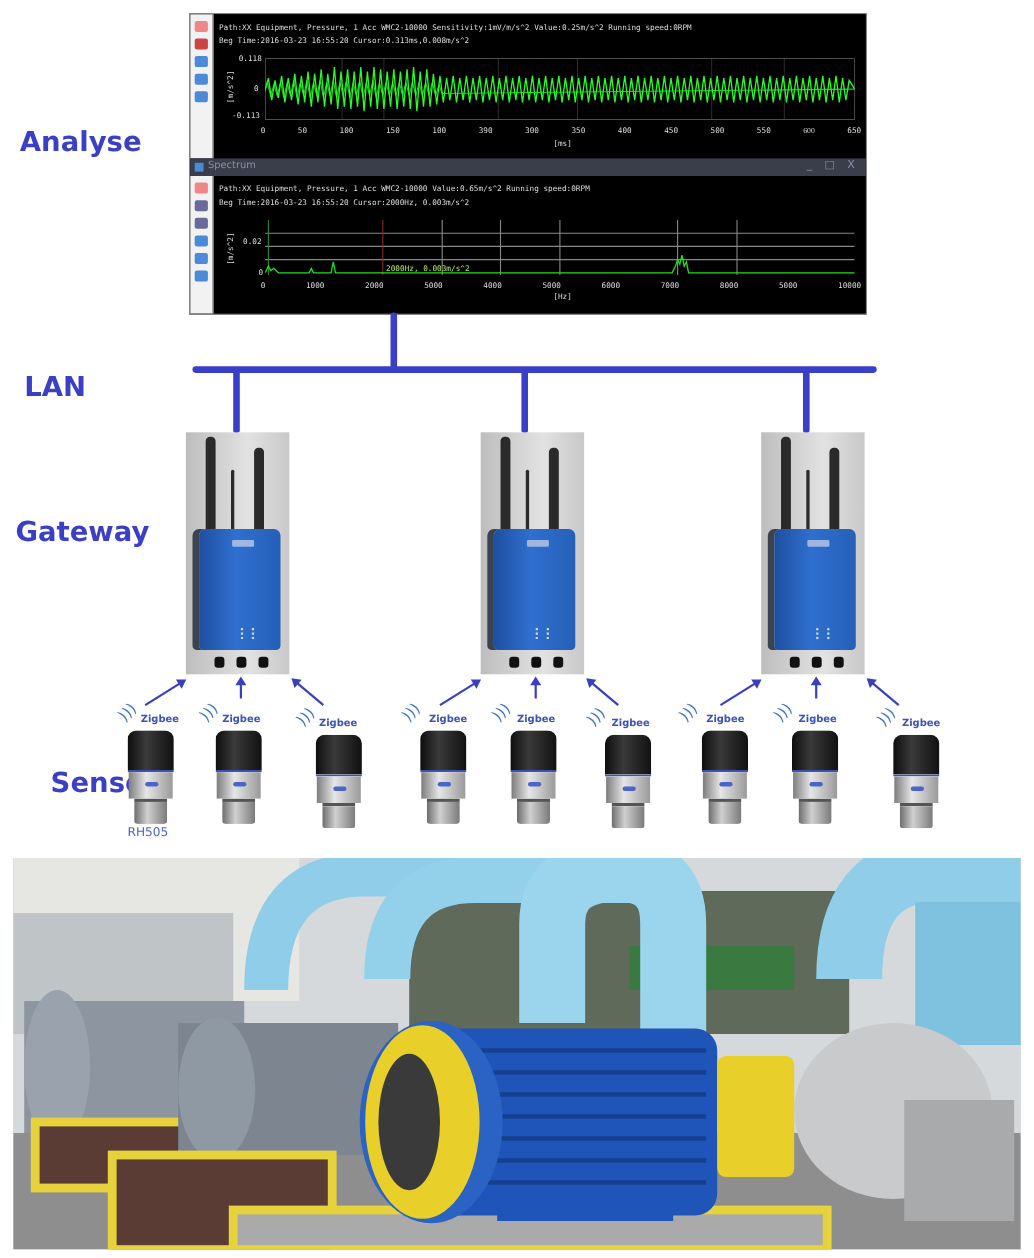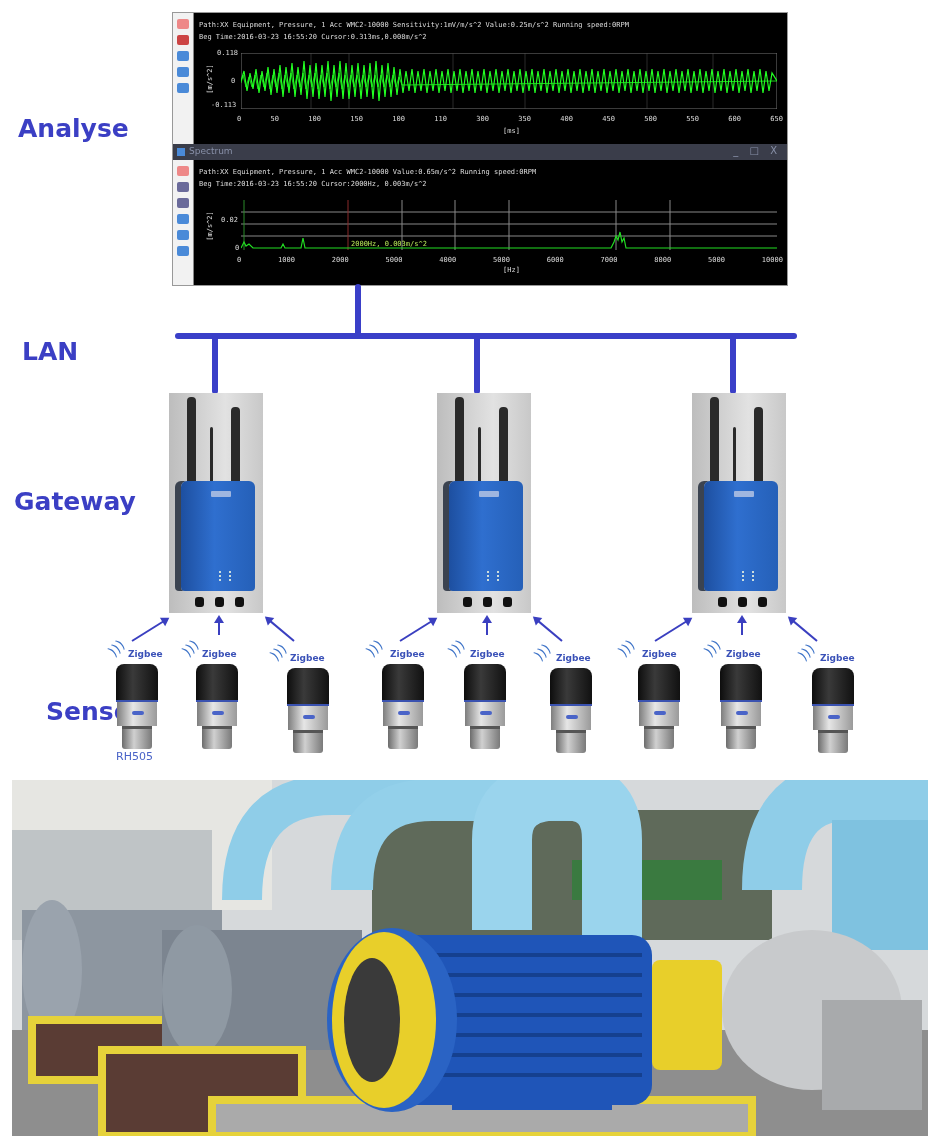--- a/index.html
+++ b/index.html
@@ -36,21 +36,21 @@
   .arrow::after{content:"";position:absolute;right:-2px;top:-4px;border-left:8px solid #3a3fc0;border-top:5px solid transparent;border-bottom:5px solid transparent;}
   .model{position:absolute;color:#4a64c8;font-size:11px;}
   
   .photo{position:absolute;left:12px;top:780px;width:916px;height:356px;overflow:hidden;background:#cfd3d6;}
 </style>
 </head>
 <body>
 
 <div class="lbl" style="left:18px;top:114px;">Analyse</div>
 <div class="lbl" style="left:22px;top:337px;">LAN</div>
-<div class="lbl" style="left:14px;top:487px;">Gateway</div>
+<div class="lbl" style="left:14px;top:469px;">Gateway</div>
 <div class="lbl" style="left:14px;top:697px;margin-left:32px;">Sensor</div>
 
 <div class="panel">
 
   <div class="win" style="top:0;height:131px;">
     <div class="toolbar">
       <span class="tb-ic" style="background:#e88;"></span>
       <span class="tb-ic" style="background:#c44;"></span>
       <span class="tb-ic" style="background:#4a8ad8;"></span>
       <span class="tb-ic" style="background:#4a8ad8;"></span>
@@ -74,28 +74,28 @@
       </g>
       <polyline fill="none" stroke="#22ff22" stroke-width="1.2" points="0,28 3,18 6,38 9,20 12,36 15,16 18,40 21,18 24,38 27,14 30,42 33,16 36,40 39,12 42,44 45,14 48,40 51,10 54,44 57,14 60,42 63,8 66,46 69,12 72,44 75,10 78,46 81,12 84,44 87,8 90,48 93,12 96,44 99,8 102,46 105,10 108,46 111,12 114,44 117,10 120,46 123,12 126,44 129,10 132,46 135,8 138,48 141,12 144,44 147,10 150,44 153,14 156,42 159,16 162,40 165,18 168,38 171,16 174,40 177,18 180,38 183,16 186,40 189,18 192,38 195,16 198,40 201,18 204,38 207,16 210,40 213,18 216,38 219,16 222,40 225,18 228,38 231,16 234,40 237,18 240,38 243,16 246,40 249,18 252,38 255,16 258,40 261,18 264,38 267,16 270,40 273,18 276,38 279,16 282,40 285,18 288,38 291,16 294,40 297,18 300,38 303,16 306,40 309,18 312,38 315,16 318,40 321,18 324,38 327,16 330,40 333,18 336,38 339,16 342,40 345,18 348,38 351,16 354,40 357,18 360,38 363,16 366,40 369,18 372,38 375,16 378,40 381,18 384,38 387,16 390,40 393,18 396,38 399,16 402,40 405,18 408,38 411,16 414,40 417,18 420,38 423,16 426,40 429,18 432,38 435,16 438,40 441,18 444,38 447,16 450,40 453,18 456,38 459,16 462,40 465,18 468,38 471,16 474,40 477,18 480,38 483,16 486,40 489,18 492,38 495,16 498,40 501,18 504,38 507,16 510,40 513,18 516,38 519,16 522,40 525,18 528,38 531,20 536,28"></polyline>
       <polyline fill="none" stroke="#22ff22" stroke-width="1" opacity="0.8" points="0,30 2,22 5,34 8,24 11,34 14,22 17,36 20,22 23,34 26,20 29,36 32,22 35,34 38,20 41,36 44,22 47,34 50,20 53,36 56,22 59,34 62,20 65,36 68,22 71,34 74,20 77,36 80,22 83,34 86,20 89,36 92,22 95,34 98,20 101,36 104,22 107,34 110,22 113,34 116,22 119,34 122,22 125,34 128,22 131,34 134,22 137,34 140,22 143,34 146,22 149,34 152,22 155,34 158,24 161,32 536,28"></polyline>
     </svg>
     <div style="position:absolute;left:64px;top:102px;width:546px;display:flex;justify-content:space-between;">
       <span class="axis-lbl" style="position:static;">0</span>
       <span class="axis-lbl" style="position:static;">50</span>
       <span class="axis-lbl" style="position:static;">100</span>
       <span class="axis-lbl" style="position:static;">150</span>
       <span class="axis-lbl" style="position:static;">100</span>
-      <span class="axis-lbl" style="position:static;">110</span>
+      <span class="axis-lbl" style="position:static;">390</span>
       <span class="axis-lbl" style="position:static;">300</span>
       <span class="axis-lbl" style="position:static;">350</span>
       <span class="axis-lbl" style="position:static;">400</span>
       <span class="axis-lbl" style="position:static;">450</span>
       <span class="axis-lbl" style="position:static;">500</span>
       <span class="axis-lbl" style="position:static;">550</span>
-      <span class="axis-lbl" style="position:static;">600</span>
+      <span class="axis-lbl" style="position:static;font-family:Liberation Serif, serif;">600</span>
       <span class="axis-lbl" style="position:static;">650</span>
     </div>
     <div class="axis-lbl" style="left:330px;top:114px;">[ms]</div>
   </div>
 
   <div class="titlebar">
     <span style="position:absolute;left:4px;top:4px;width:8px;height:8px;background:#4a8ad8;"></span>
     <span class="t">Spectrum</span>
     <span class="ctl">_ □ X</span>
   </div>

